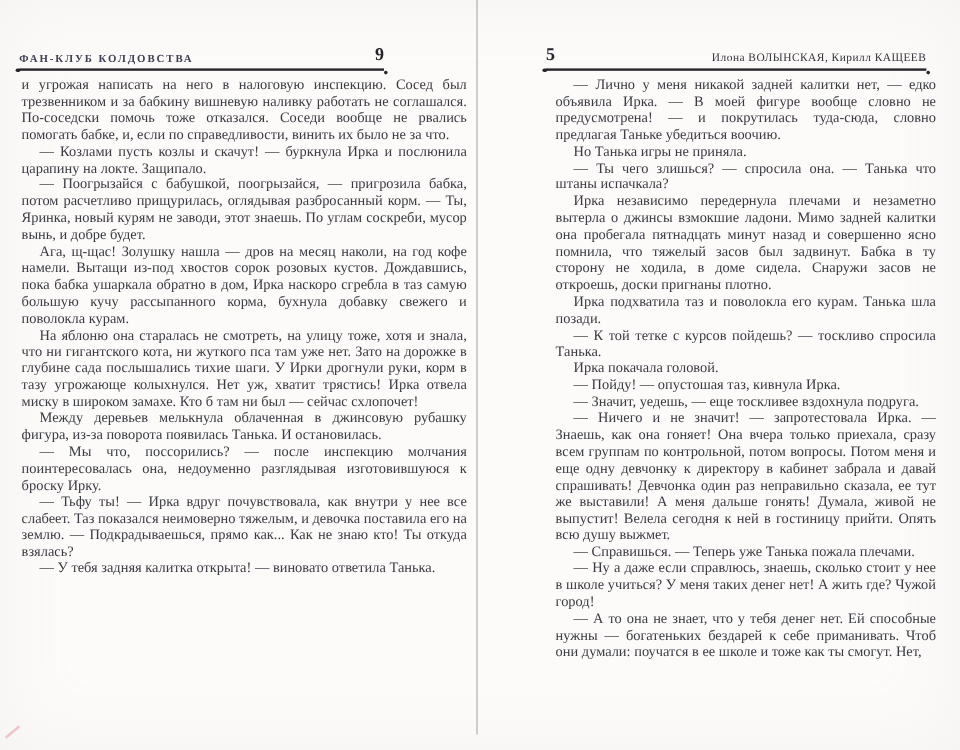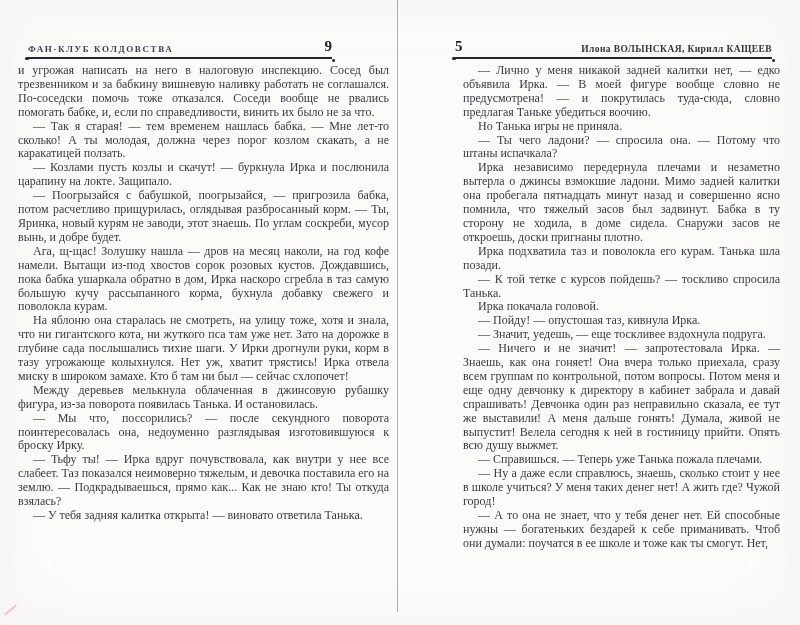--- a/index.html
+++ b/index.html
@@ -23,31 +23,31 @@
 
   
   .gutter {
     position: absolute; left: 397px; top: 0;
     width: 1px; height: 612px;
     background: var(--gutter-line);
   }
 
   
   .page-header { position: absolute; height: 22px; }
-  .header-left  { left: 28px;  top: 41px; width: 304px; text-align: center; }
+  .header-left  { left: 16px;  top: 41px; width: 304px; text-align: center; }
   .header-right { left: 455px; top: 41px; width: 317px; }
 
   .running-title {
     position: absolute; left: 0; top: 3px;
     font-size: 9px; font-weight: bold; letter-spacing: 1.6px;
     color: var(--header-text); white-space: nowrap;
   }
   .authors {
     position: absolute; right: 0; top: 3px;
-    font-size: 9.5px; font-weight: bold; letter-spacing: 0.4px;
+    font-size: 9.5px; font-weight: normal; letter-spacing: 0.4px;
     color: #35353d; white-space: nowrap;
   }
   .page-num {
     position: absolute; top: -3px;
     font-size: 15px; font-weight: bold; color: #24242a;
   }
   .page-num.num-left  { right: 0; }
   .page-num.num-right { left: 0; }
 
   .header-rule {
@@ -90,42 +90,41 @@
 
 <div class="spread">
 
   <div class="page-header header-left">
     <span class="running-title">ФАН-КЛУБ КОЛДОВСТВА</span>
     <span class="page-num num-left">9</span>
     <div class="header-rule"></div>
   </div>
   <div class="page-body body-left">
       <p class="noindent">и угрожая написать на него в налоговую инспекцию. Сосед был трезвенником и за бабкину вишневую наливку работать не соглашался. По-соседски помочь тоже отказался. Соседи вообще не рвались помогать бабке, и, если по справедливости, винить их было не за что.</p>
-      <p>— Так я старая! — тем временем нашлась бабка. — Мне лет-то сколько! А ты молодая, должна через порог козлом скакать, а не каракатицей ползать.</p>
       <p>— Козлами пусть козлы и скачут! — буркнула Ирка и послюнила царапину на локте. Защипало.</p>
       <p>— Поогрызайся с бабушкой, поогрызайся, — пригрозила бабка, потом расчетливо прищурилась, оглядывая разбросанный корм. — Ты, Яринка, новый курям не заводи, этот знаешь. По углам соскреби, мусор вынь, и добре будет.</p>
       <p>Ага, щ-щас! Золушку нашла — дров на месяц наколи, на год кофе намели. Вытащи из-под хвостов сорок розовых кустов. Дождавшись, пока бабка ушаркала обратно в дом, Ирка наскоро сгребла в таз самую большую кучу рассыпанного корма, бухнула добавку свежего и поволокла курам.</p>
       <p>На яблоню она старалась не смотреть, на улицу тоже, хотя и знала, что ни гигантского кота, ни жуткого пса там уже нет. Зато на дорожке в глубине сада послышались тихие шаги. У Ирки дрогнули руки, корм в тазу угрожающе колыхнулся. Нет уж, хватит трястись! Ирка отвела миску в широком замахе. Кто б там ни был — сейчас схлопочет!</p>
       <p>Между деревьев мелькнула облаченная в джинсовую рубашку фигура, из-за поворота появилась Танька. И остановилась.</p>
-      <p>— Мы что, поссорились? — после секундного поворота поинтересовалась она, недоуменно разглядывая изготовившуюся к броску Ирку.</p>
+      <p>— Мы что, поссорились? — после инспекцию молчания поинтересовалась она, недоуменно разглядывая изготовившуюся к броску Ирку.</p>
       <p>— Тьфу ты! — Ирка вдруг почувствовала, как внутри у нее все слабеет. Таз показался неимоверно тяжелым, и девочка поставила его на землю. — Подкрадываешься, прямо как... Как не знаю кто! Ты откуда взялась?</p>
       <p>— У тебя задняя калитка открыта! — виновато ответила Танька.</p>
     </div>
 
   <div class="gutter"></div>
 
   <div class="page-header header-right">
     <span class="page-num num-right">5</span>
     <span class="authors">Илона ВОЛЫНСКАЯ, Кирилл КАЩЕЕВ</span>
     <div class="header-rule"></div>
   </div>
   <div class="page-body body-right">
       <p>— Лично у меня никакой задней калитки нет, — едко объявила Ирка. — В моей фигуре вообще словно не предусмотрена! — и покрутилась туда-сюда, словно предлагая Таньке убедиться воочию.</p>
       <p>Но Танька игры не приняла.</p>
-      <p>— Ты чего ладони? — спросила она. — Потому что штаны испачкала?</p>
+      <p>— Ты чего злишься? — спросила она. — Танька что штаны испачкала?</p>
       <p>Ирка независимо передернула плечами и незаметно вытерла о джинсы взмокшие ладони. Мимо задней калитки она пробегала пятнадцать минут назад и совершенно ясно помнила, что тяжелый засов был задвинут. Бабка в ту сторону не ходила, в доме сидела. Снаружи засов не откроешь, доски пригнаны плотно.</p>
       <p>Ирка подхватила таз и поволокла его курам. Танька шла позади.</p>
       <p>— К той тетке с курсов пойдешь? — тоскливо спросила Танька.</p>
       <p>Ирка покачала головой.</p>
       <p>— Пойду! — опустошая таз, кивнула Ирка.</p>
       <p>— Значит, уедешь, — еще тоскливее вздохнула подруга.</p>
       <p>— Ничего и не значит! — запротестовала Ирка. — Знаешь, как она гоняет! Она вчера только приехала, сразу всем группам по контрольной, потом вопросы. Потом меня и еще одну девчонку к директору в кабинет забрала и давай спрашивать! Девчонка один раз неправильно сказала, ее тут же выставили! А меня дальше гонять! Думала, живой не выпустит! Велела сегодня к ней в гостиницу прийти. Опять всю душу выжмет.</p>
       <p>— Справишься. — Теперь уже Танька пожала плечами.</p>
       <p>— Ну а даже если справлюсь, знаешь, сколько стоит у нее в школе учиться? У меня таких денег нет! А жить где? Чужой город!</p>
       <p>— А то она не знает, что у тебя денег нет. Ей способные нужны — богатеньких бездарей к себе приманивать. Чтоб они думали: поучатся в ее школе и тоже как ты смогут. Нет,</p>

